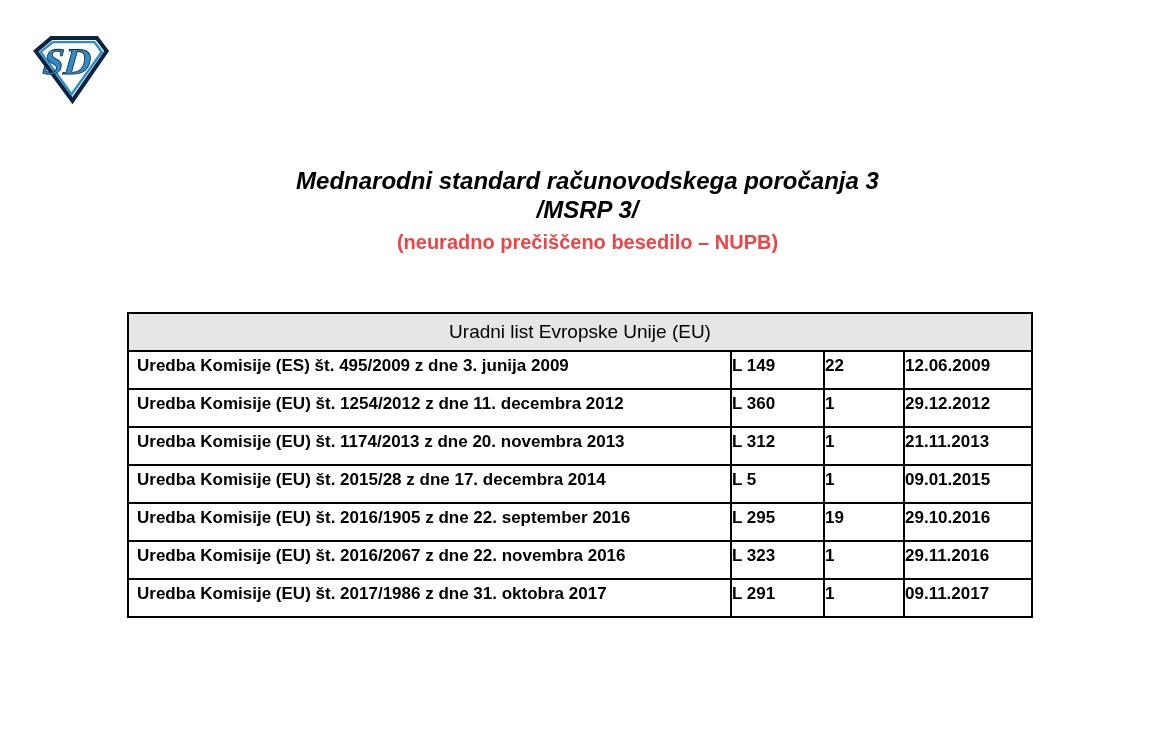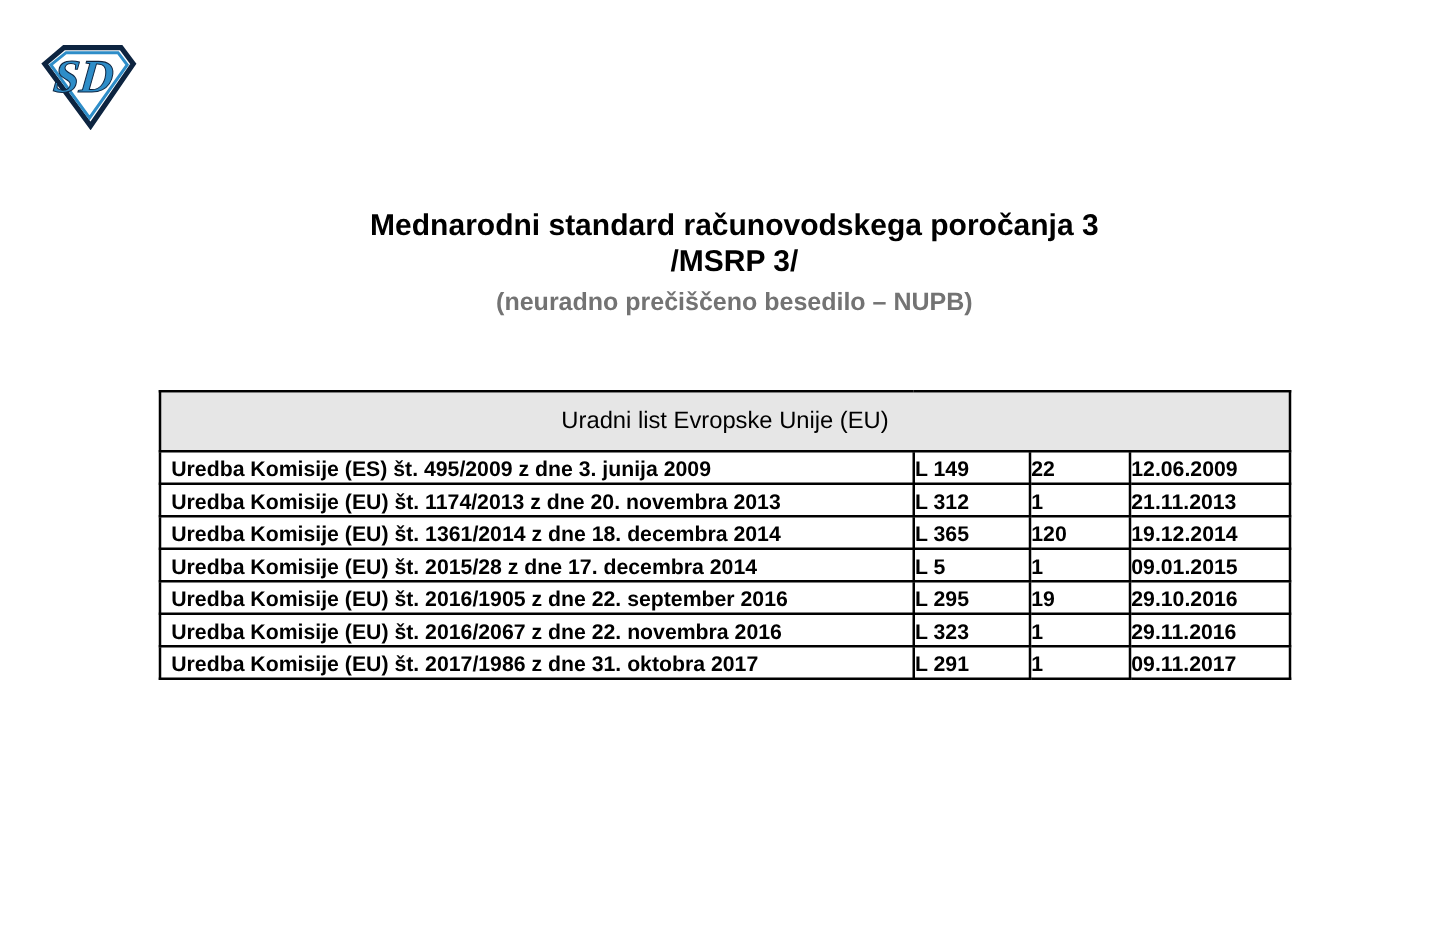--- a/index.html
+++ b/index.html
@@ -30,63 +30,64 @@
     width: 100%;
     padding-left: 18px;
     text-align: center;
   }
   .title-line {
     font-size: 24px;
     font-weight: bold;
     line-height: 29px;
     color: #000000;
     letter-spacing: 0px;
+    font-style: italic;
   }
   .subtitle {
     margin-top: 4px;
     font-size: 20px;
     font-weight: bold;
     line-height: 28px;
-    color: #737373;
+    color: #ef4444;
   }
   
   table.journal {
     position: absolute;
     left: 127px; top: 312px;
     width: 904px;
     border-collapse: collapse;
     table-layout: fixed;
   }
   table.journal th, table.journal td {
     border: 2px solid #000000;
     overflow: hidden;
     white-space: nowrap;
   }
   col.c-act   { width: 603px; }
   col.c-issue { width: 93px; }
   col.c-page  { width: 80px; }
   col.c-date  { width: 128px; }
   tr.caption-row th {
-    height: 48px;
+    height: 38px;
     background: #e6e6e6;
     font-weight: normal;
     font-size: 19px;
     text-align: center;
     vertical-align: middle;
   }
   tr.cols-row th {
     height: 38px;
     background: #e6e6e6;
     font-weight: normal;
     font-size: 19px;
     text-align: center;
     vertical-align: middle;
   }
   tr.body-row td {
-    height: 26px;
+    height: 38px;
     background: #ffffff;
     font-size: 17px;
     font-weight: bold;
     vertical-align: top;
     padding-top: 4px;
   }
   td.cell-act  { text-align: left; padding-left: 8px; }
   td.cell-issue, td.cell-page, td.cell-date { text-align: left; }
 </style>
 </head>
@@ -121,30 +122,30 @@
       </tr>
     </thead>
     <tbody>
       <tr class="body-row">
         <td class="cell-act">Uredba Komisije (ES) št. 495/2009 z dne 3. junija 2009</td>
         <td class="cell-issue">L 149</td>
         <td class="cell-page">22</td>
         <td class="cell-date">12.06.2009</td>
       </tr>
       <tr class="body-row">
+        <td class="cell-act">Uredba Komisije (EU) št. 1254/2012 z dne 11. decembra 2012</td>
+        <td class="cell-issue">L 360</td>
+        <td class="cell-page">1</td>
+        <td class="cell-date">29.12.2012</td>
+      </tr>
+      <tr class="body-row">
         <td class="cell-act">Uredba Komisije (EU) št. 1174/2013 z dne 20. novembra 2013</td>
         <td class="cell-issue">L 312</td>
         <td class="cell-page">1</td>
         <td class="cell-date">21.11.2013</td>
-      </tr>
-      <tr class="body-row">
-        <td class="cell-act">Uredba Komisije (EU) št. 1361/2014 z dne 18. decembra 2014</td>
-        <td class="cell-issue">L 365</td>
-        <td class="cell-page">120</td>
-        <td class="cell-date">19.12.2014</td>
       </tr>
       <tr class="body-row">
         <td class="cell-act">Uredba Komisije (EU) št. 2015/28 z dne 17. decembra 2014</td>
         <td class="cell-issue">L 5</td>
         <td class="cell-page">1</td>
         <td class="cell-date">09.01.2015</td>
       </tr>
       <tr class="body-row">
         <td class="cell-act">Uredba Komisije (EU) št. 2016/1905 z dne 22. september 2016</td>
         <td class="cell-issue">L 295</td>

